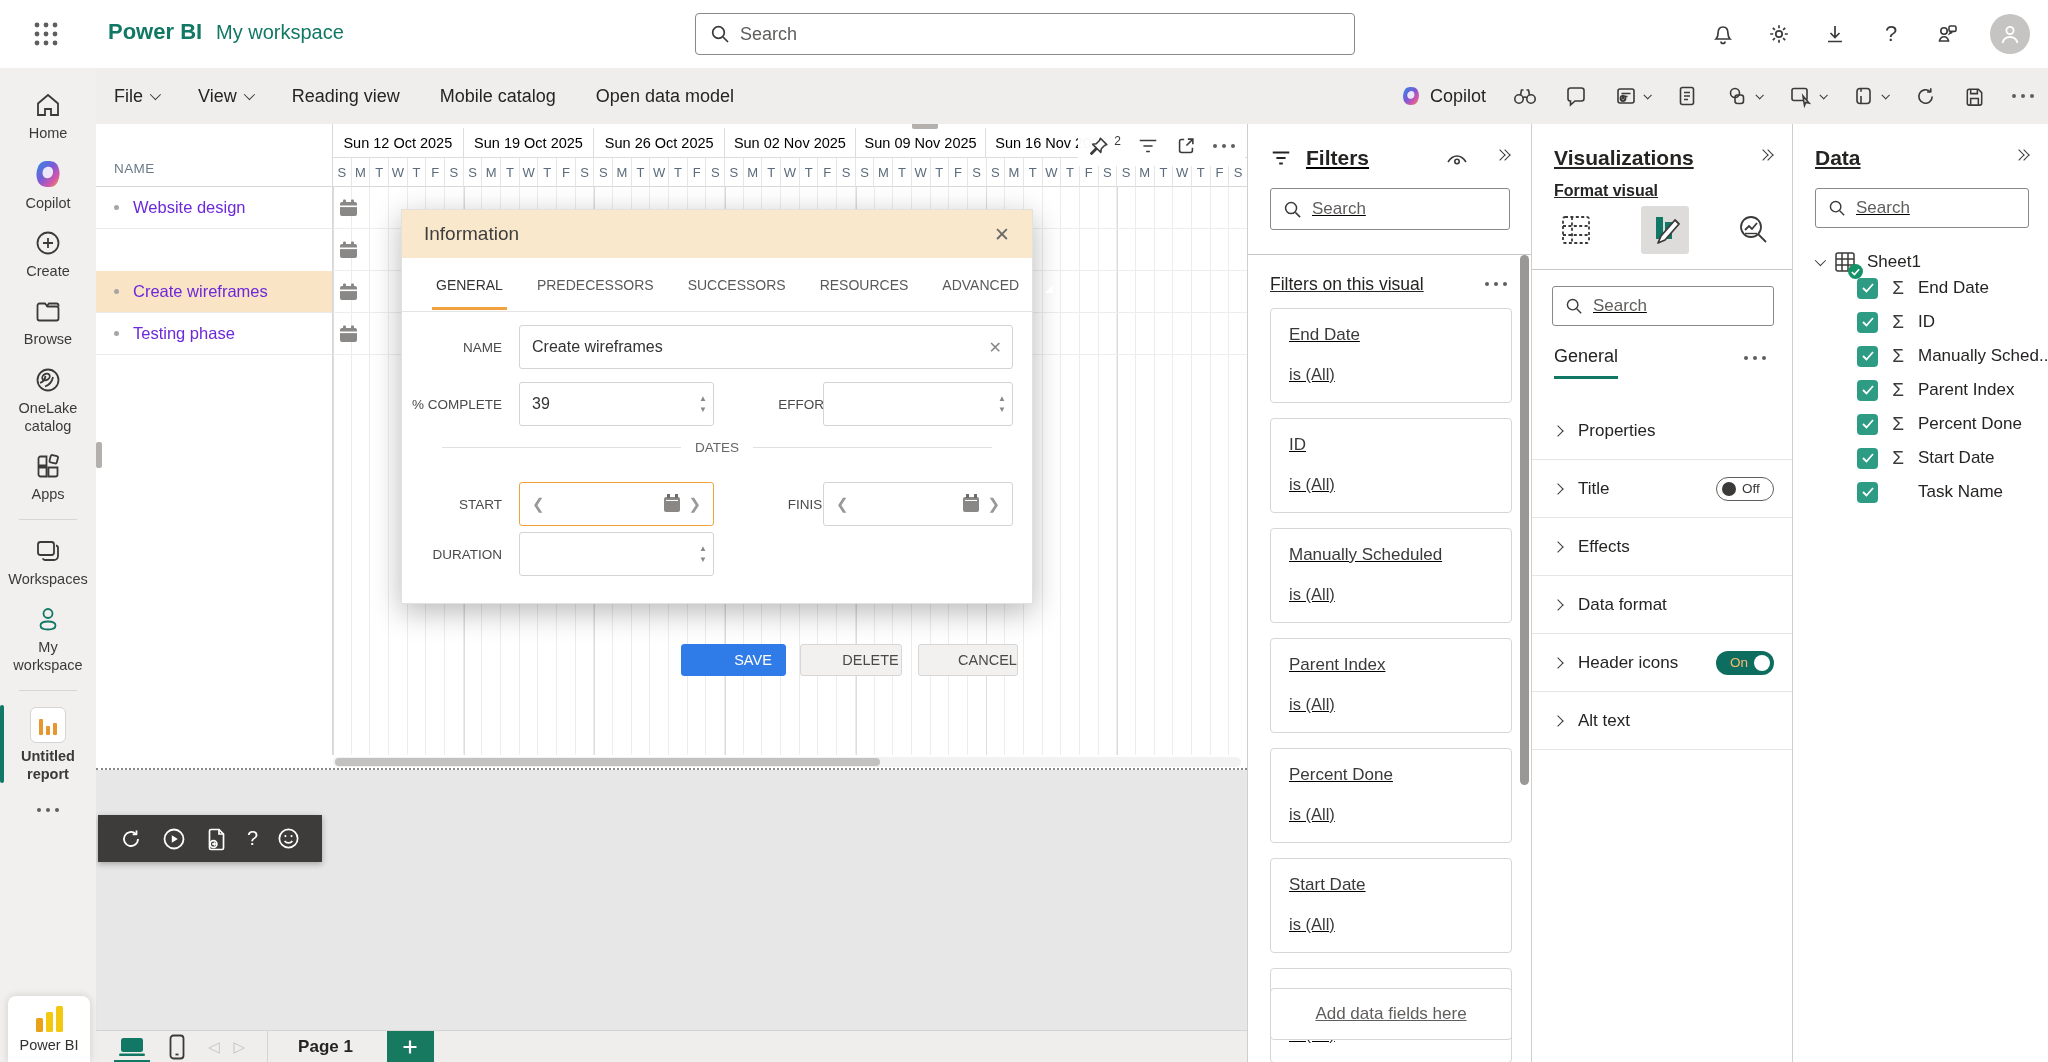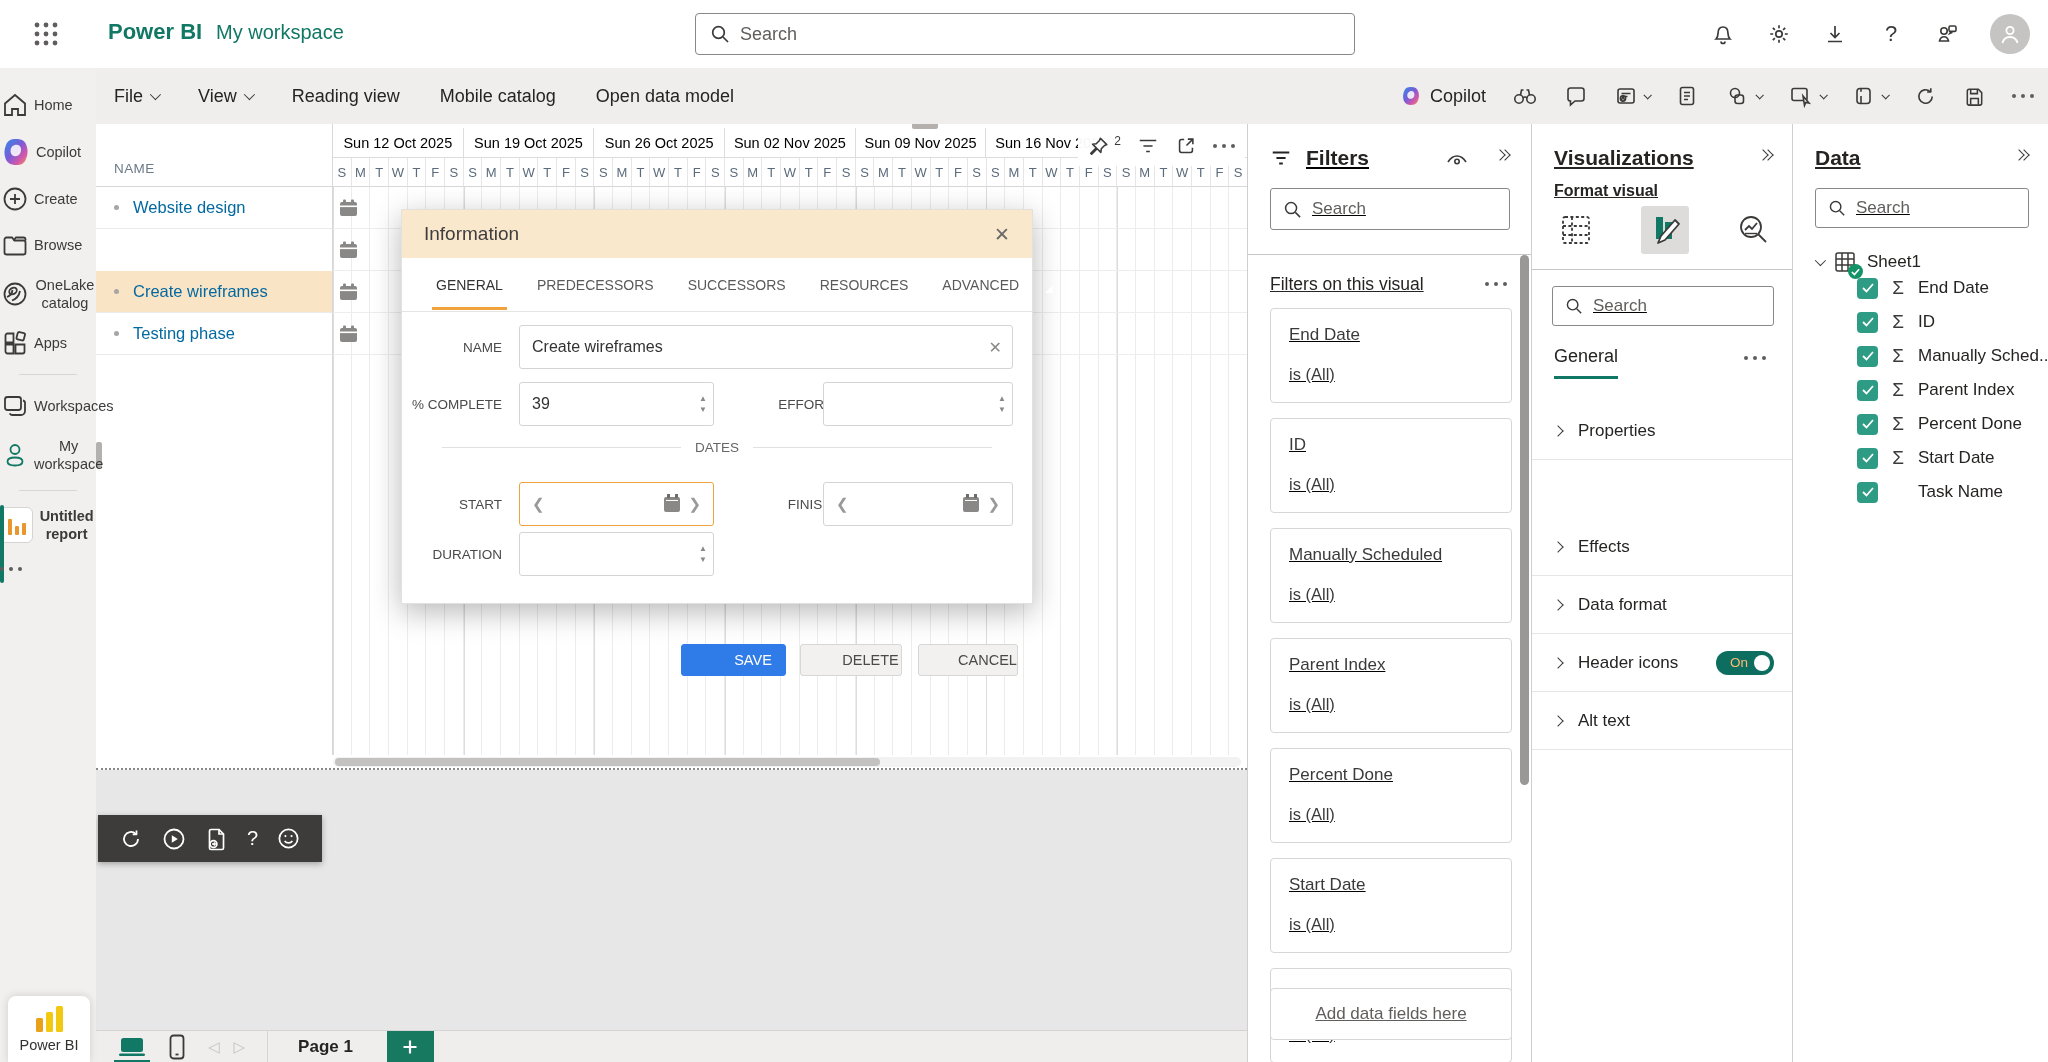--- a/index.html
+++ b/index.html
@@ -16,21 +16,21 @@
   .top-search { position:absolute; left:695px; top:13px; width:660px; height:42px; border:1px solid #8A8886; border-radius:4px; background:#fff; display:flex; align-items:center; padding-left:14px; gap:10px; }
   .top-search input { border:none; outline:none; font-size:18px; color:#323130; width:560px; font-family:inherit; background:transparent; }
   .top-search input::placeholder { color:#605E5C; }
   .top-icons { position:absolute; right:18px; top:14px; display:flex; align-items:center; gap:30px; }
   .tico { width:26px; height:26px; display:flex; align-items:center; justify-content:center; cursor:pointer; color:#3B3A39; }
   .help-q { font-size:22px; color:#3B3A39; }
   .avatar { width:40px; height:40px; border-radius:50%; background:#C6C4C2; display:flex; align-items:center; justify-content:center; cursor:pointer; }
 
   
   .leftrail { position:absolute; left:0; top:68px; width:96px; height:994px; background:#F1F0EF; z-index:30; display:flex; flex-direction:column; align-items:center; }
-  .rail-item { width:96px; display:flex; flex-direction:row; align-items:center; gap:4px; cursor:pointer; color:#3B3A39; padding:8px 0; position:relative; }
+  .rail-item { width:96px; display:flex; flex-direction:column; align-items:center; gap:4px; cursor:pointer; color:#3B3A39; padding:8px 0; position:relative; }
   .rail-item .lbl { font-size:14.5px; color:#3B3A39; text-align:center; line-height:1.25; }
   .rail-div { width:58px; height:1px; background:#D8D6D4; margin:8px 0; }
   .rail-active-bar { position:absolute; left:0; top:6px; width:4px; height:78px; background:#117865; border-radius:2px; }
   .report-ico { width:36px; height:36px; background:#fff; border:1px solid #D6D4D2; border-radius:6px; display:flex; align-items:flex-end; justify-content:center; gap:3px; padding-bottom:7px; }
   .report-ico i { display:block; width:4px; background:#E8972E; border-radius:1px; }
   .dots { display:flex; gap:5px; align-items:center; justify-content:center; }
   .dots i { width:4px; height:4px; border-radius:50%; background:#605E5C; }
   .pbi-card { position:absolute; left:8px; bottom:0; width:82px; height:66px; background:#fff; border-radius:8px 8px 0 0; box-shadow:0 0 8px rgba(0,0,0,.15); display:flex; flex-direction:column; align-items:center; justify-content:center; gap:5px; }
   .pbi-logo { display:flex; align-items:flex-end; gap:3px; height:26px; }
   .pbi-logo i { display:block; width:7px; border-radius:1.5px; }
@@ -50,21 +50,21 @@
   .canvas-zone { position:absolute; left:96px; top:124px; width:1151px; height:906px; background:#E7E7E7; z-index:5; }
   .visual { position:absolute; left:0; top:0; width:1151px; height:646px; background:#fff; border-bottom:2px dotted #8A8886; }
   .sel-handle-top { position:absolute; left:816px; top:-2px; width:26px; height:7px; background:#B3B0AD; border-radius:2px; }
   .sel-handle-left { position:absolute; left:0px; top:318px; width:6px; height:26px; background:#B3B0AD; border-radius:2px; }
 
   .name-col-header { position:absolute; left:0; top:0; width:236px; height:63px; border-bottom:1px solid #D8D8D8; }
   .name-col-header span { position:absolute; left:18px; bottom:10px; font-size:13.5px; color:#6B7A88; letter-spacing:.4px; }
   .name-col-border { position:absolute; left:236px; top:0; width:1px; height:631px; background:#D8D8D8; }
   .row-name { position:absolute; left:0; width:236px; height:42px; border-bottom:1px solid #ECEAE8; display:flex; align-items:center; gap:14px; padding-left:18px; cursor:pointer; }
   .row-name .bullet { width:5px; height:5px; border-radius:50%; background:#A8A6A4; }
-  .row-name .tname { font-size:16.5px; color:#0369a1; }
+  .row-name .tname { font-size:16.5px; color:#6d28d9; }
   .row-name.active { background:#FAE4C6; }
 
   .timeline { position:absolute; left:237px; top:0; width:914px; height:631px; overflow:hidden; }
   .week-row { position:absolute; left:0; top:4px; height:30px; display:flex; }
   .week-cell { width:130.7px; flex:0 0 130.7px; border-right:1px solid #DCDCDC; border-bottom:1px solid #DCDCDC; display:flex; align-items:center; justify-content:center; font-size:14.5px; color:#000000; white-space:nowrap; overflow:hidden; }
   .day-row { position:absolute; left:0; top:34px; height:29px; display:flex; }
   .day-cell { width:18.673px; flex:0 0 18.673px; border-right:1px solid #E6E6E6; border-bottom:1px solid #D8D8D8; display:flex; align-items:center; justify-content:center; font-size:13px; color:#5B6B7B; }
   .t-grid { position:absolute; left:0; top:63px; width:914px; height:568px;
     background:
       repeating-linear-gradient(to right, #DCDCDC 0 1px, transparent 1px 130.7px),
@@ -822,20 +822,28 @@
     <span class="abs dots" style="right:26px;top:232px">
         <i></i>
         <i></i>
         <i></i>
       </span>
 
     <div class="vz-row" style="top:278px">
       <span class="rchev"></span>
       <span class="lbl">Properties</span>
     </div>
+    <div class="vz-row" style="top:336px">
+      <span class="rchev"></span>
+      <span class="lbl">Title</span>
+      <span class="toggle off">
+          <span class="knob"></span>
+          <span class="tlbl">Off</span>
+        </span>
+    </div>
     <div class="vz-row" style="top:394px">
       <span class="rchev"></span>
       <span class="lbl">Effects</span>
     </div>
     <div class="vz-row" style="top:452px">
       <span class="rchev"></span>
       <span class="lbl">Data format</span>
     </div>
     <div class="vz-row" style="top:510px">
       <span class="rchev"></span>

